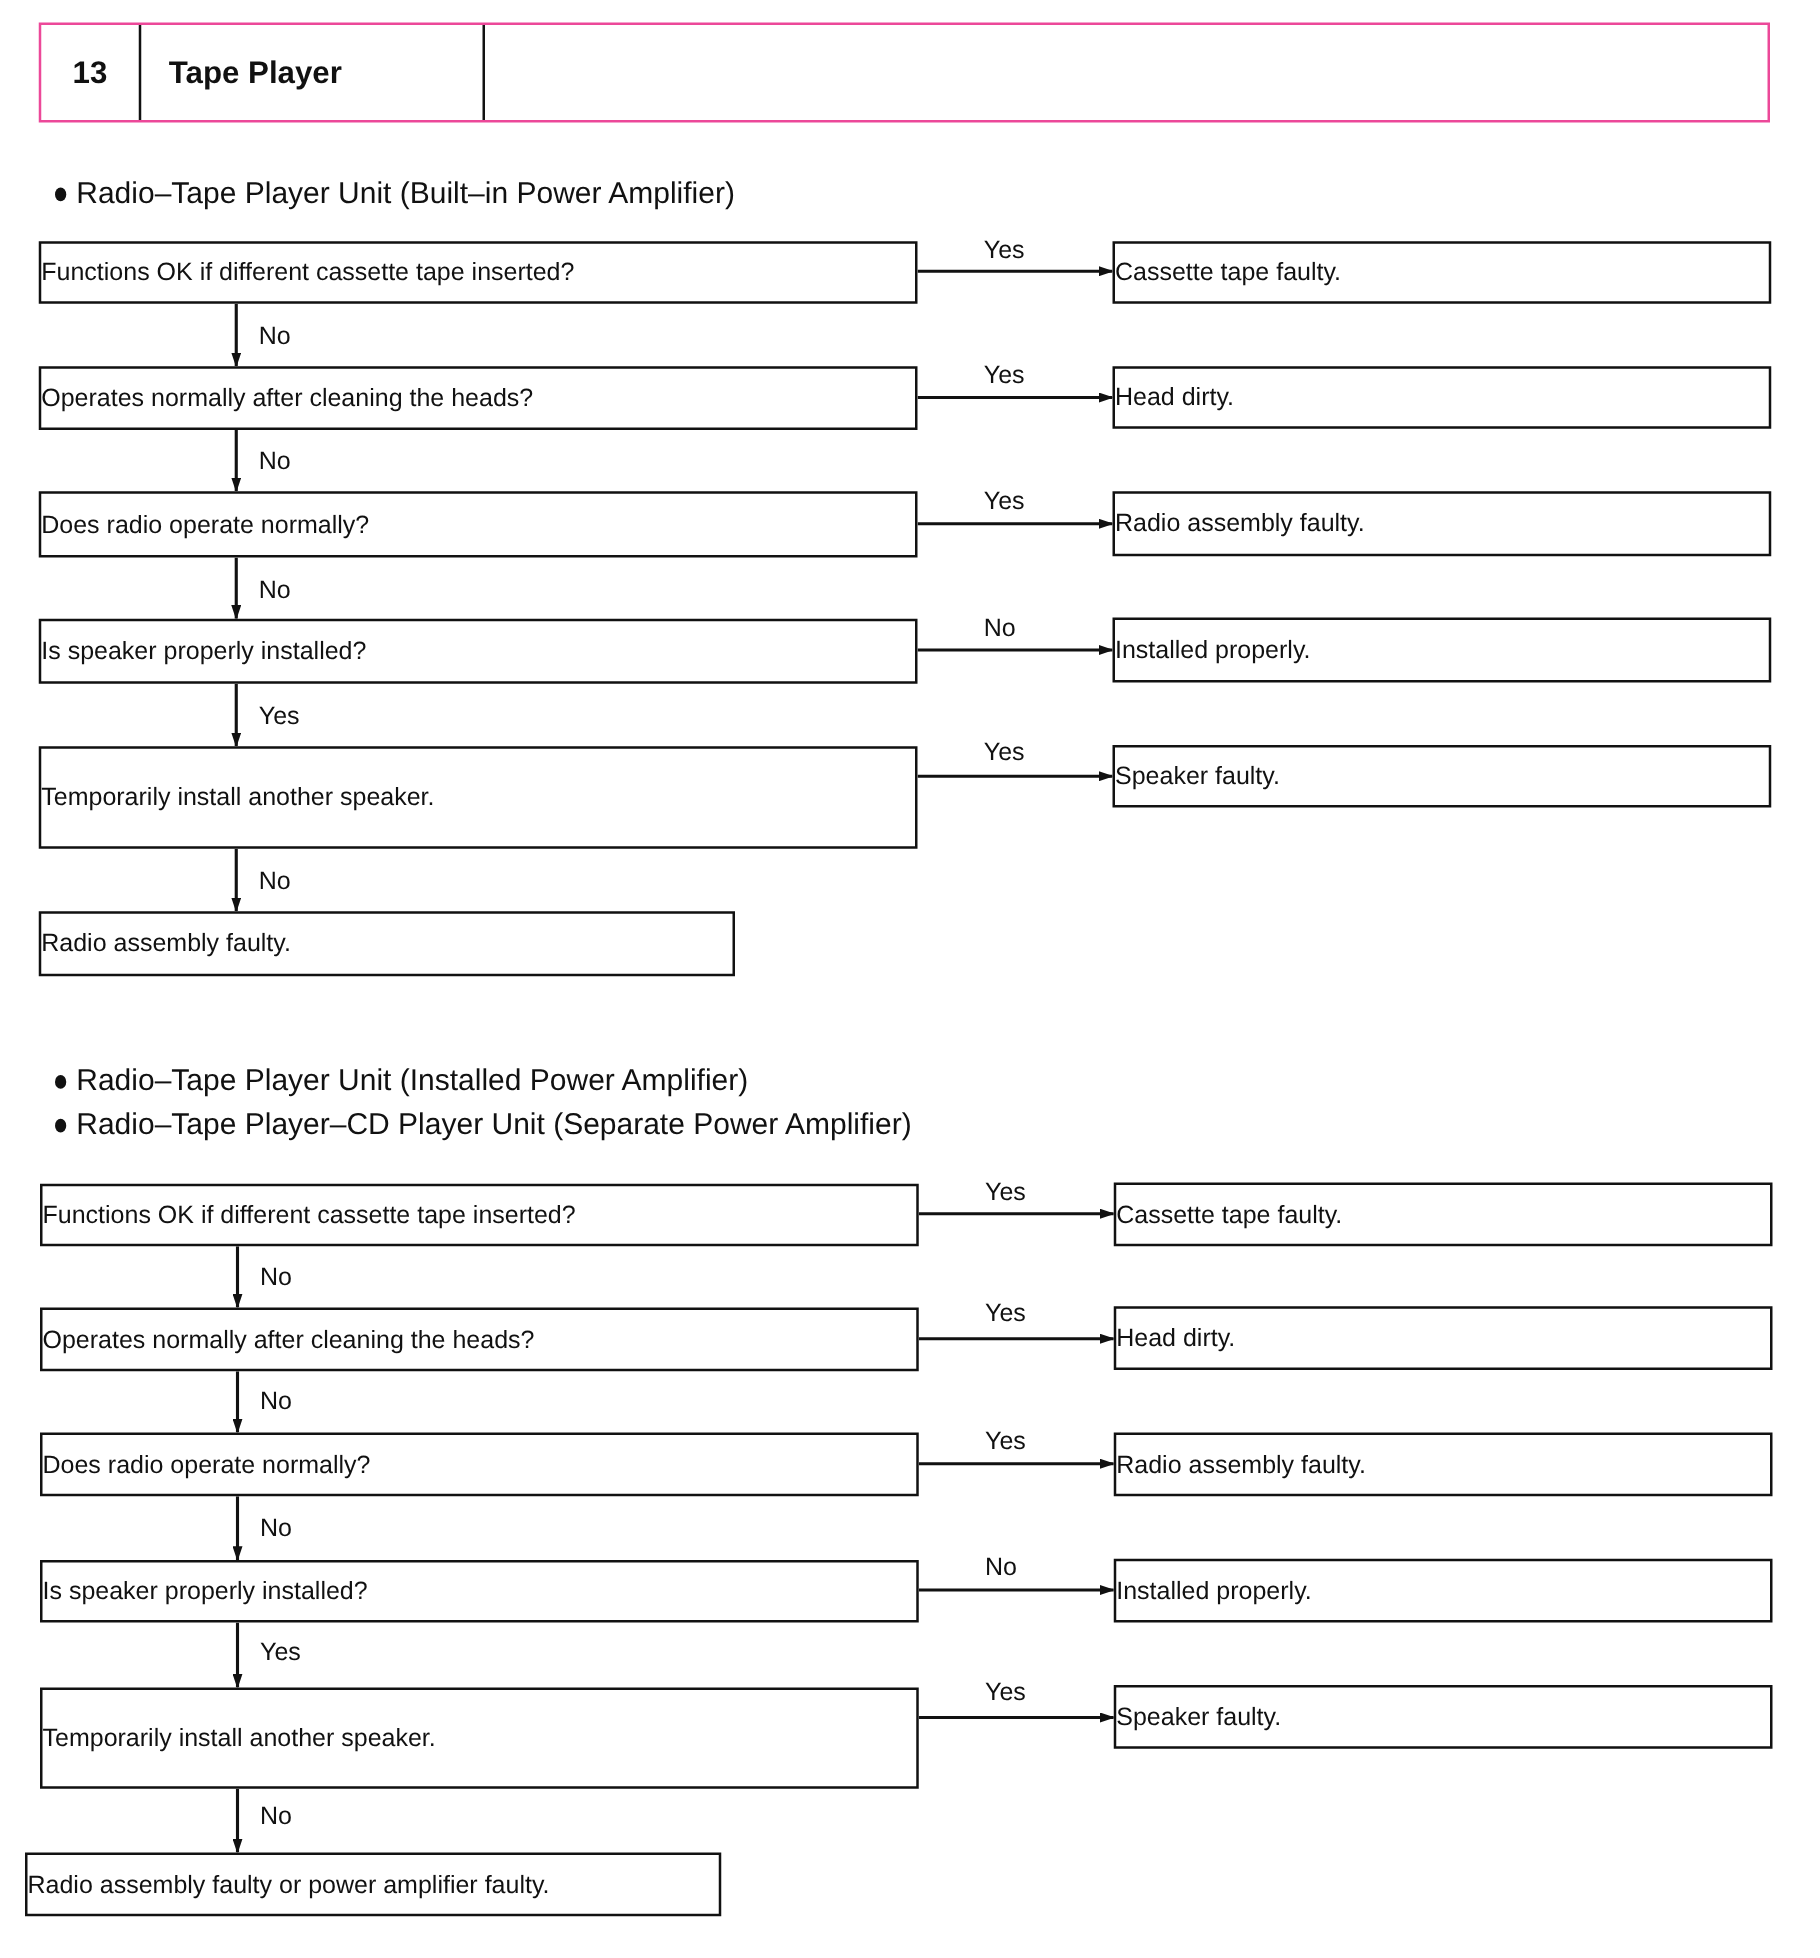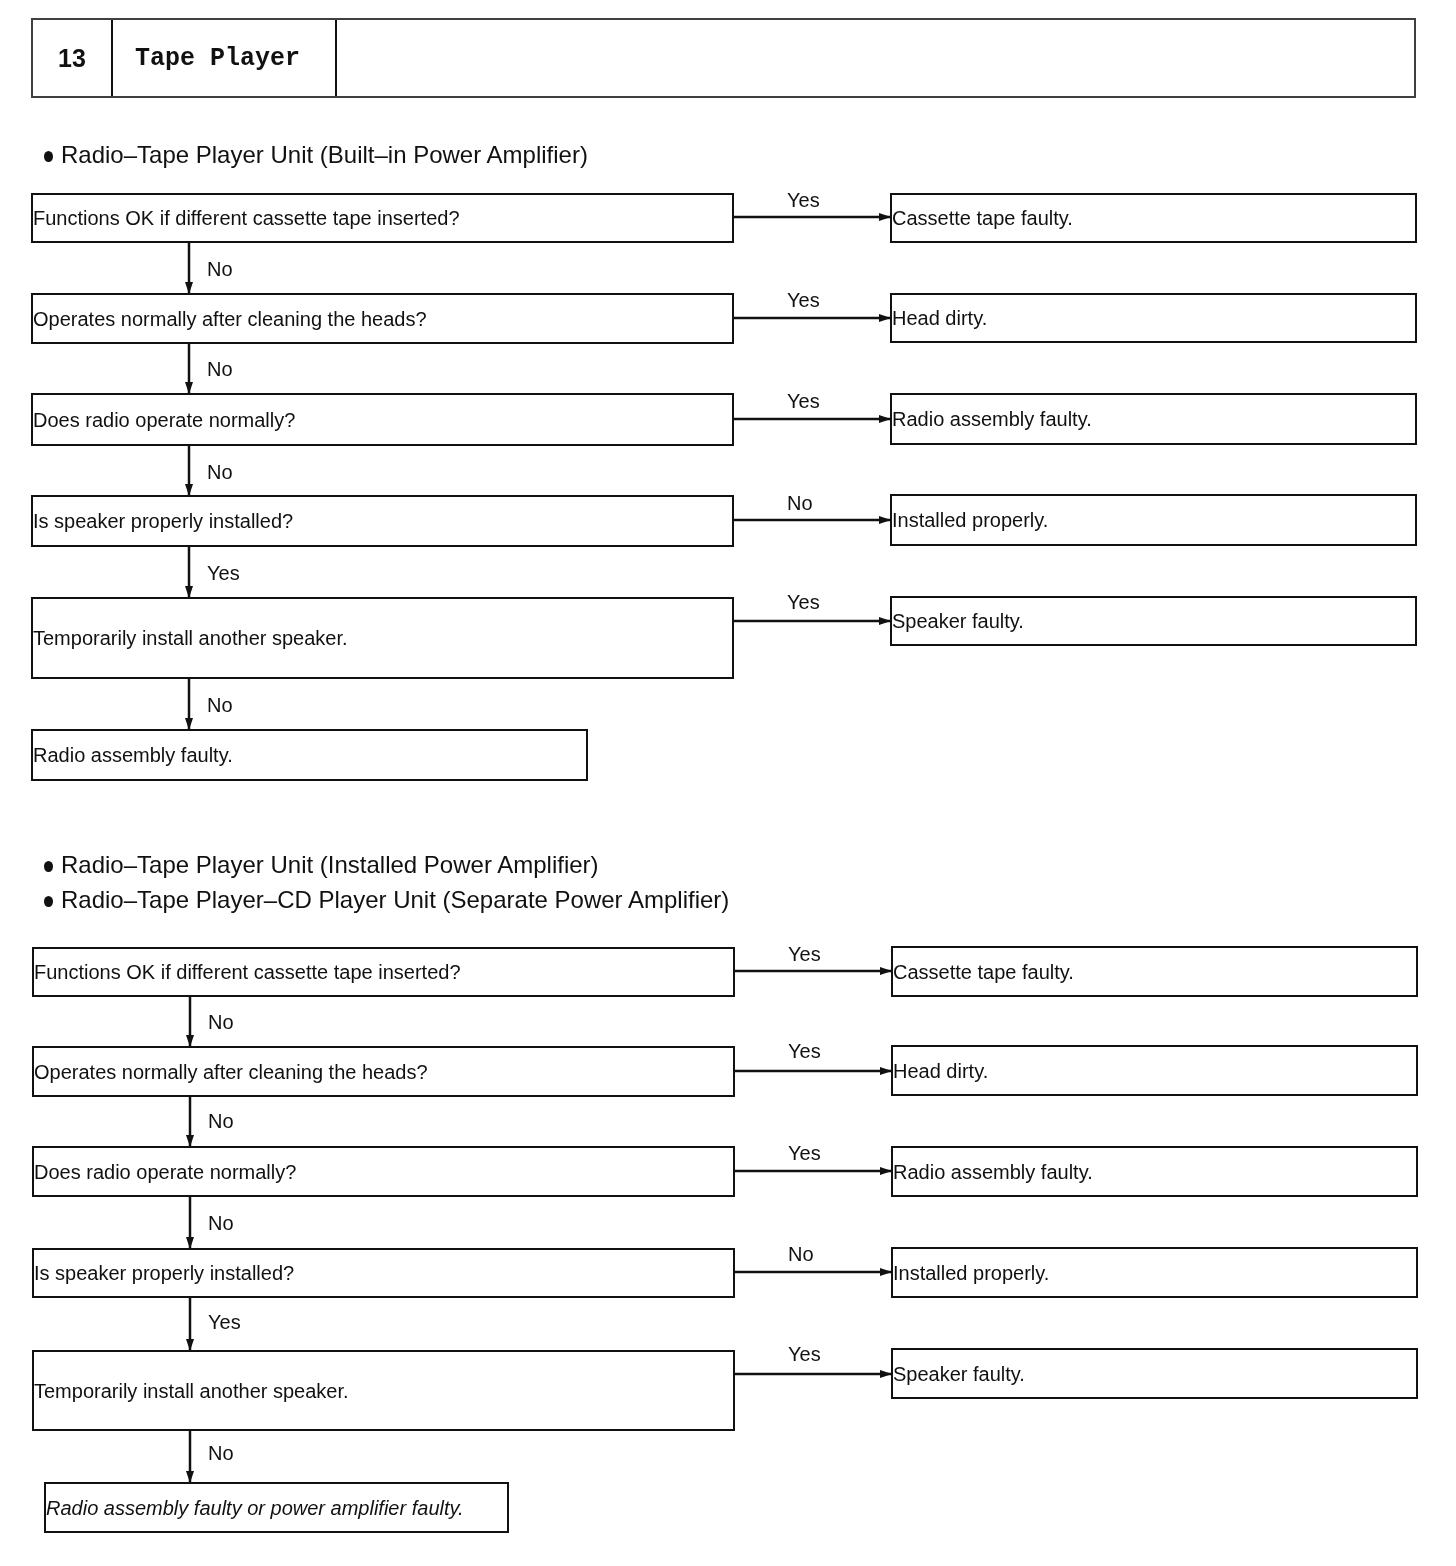--- a/index.html
+++ b/index.html
@@ -1,23 +1,23 @@
 <!DOCTYPE html>
 <html><head>
 <meta charset="utf-8">
 <style>
   html, body { margin: 0; padding: 0; background: #ffffff; }
   body { width: 1456px; height: 1566px; position: relative; overflow: hidden;
          font-family: "Liberation Sans", sans-serif; color: #111; }
   .hdr { position: absolute; left: 31px; top: 18px; width: 1385px; height: 80px;
-         border: 2px solid #404040; box-sizing: border-box; display: flex; }
+         border: 2px solid #ec4899; box-sizing: border-box; display: flex; }
   .hdr .cell { display: flex; align-items: center; font-weight: bold; font-size: 25px;
                border-right: 2px solid #111; box-sizing: border-box; }
   .hdr .num { width: 80px; justify-content: center; }
-  .hdr .cat { width: 224px; padding-left: 22px; font-family: Liberation Mono, monospace; }
+  .hdr .cat { width: 275px; padding-left: 22px; }
   .hdr .ttl { flex: 1; border-right: none; padding-left: 18px; }
   .bullet { position: absolute; left: 44px; font-size: 24px; }
   .bullet .dot { display: inline-block; width: 9px; height: 11px; background: #111;
                  border-radius: 50%; margin-right: 8px; vertical-align: 1px; }
   .box { position: absolute; border: 2px solid #111; box-sizing: border-box;
          font-size: 20px; display: flex; flex-direction: column;
          justify-content: center; line-height: 30px; background: #fff; }
   .lbl { position: absolute; font-size: 20px; }
   svg.arrows { position: absolute; left: 0; top: 0; }
 </style>
@@ -159,15 +159,15 @@
 
 <div class="box" style="left:32px;top:1350px;width:703px;height:81px;">
   <span>Temporarily install another speaker.</span>
   </div>
 <div class="lbl" style="left:788px;top:1343px;">Yes</div>
 <div class="box" style="left:891px;top:1348px;width:527px;height:51px;">
   <span>Speaker faulty.</span>
   </div>
 <div class="lbl" style="left:208px;top:1442px;">No</div>
 
-<div class="box" style="left:44px;top:1482px;width:465px;height:51px;font-style:italic;">
+<div class="box" style="left:20px;top:1482px;width:557px;height:51px;">
   <span>Radio assembly faulty or power amplifier faulty.</span>
   </div>
 
 </body></html>

